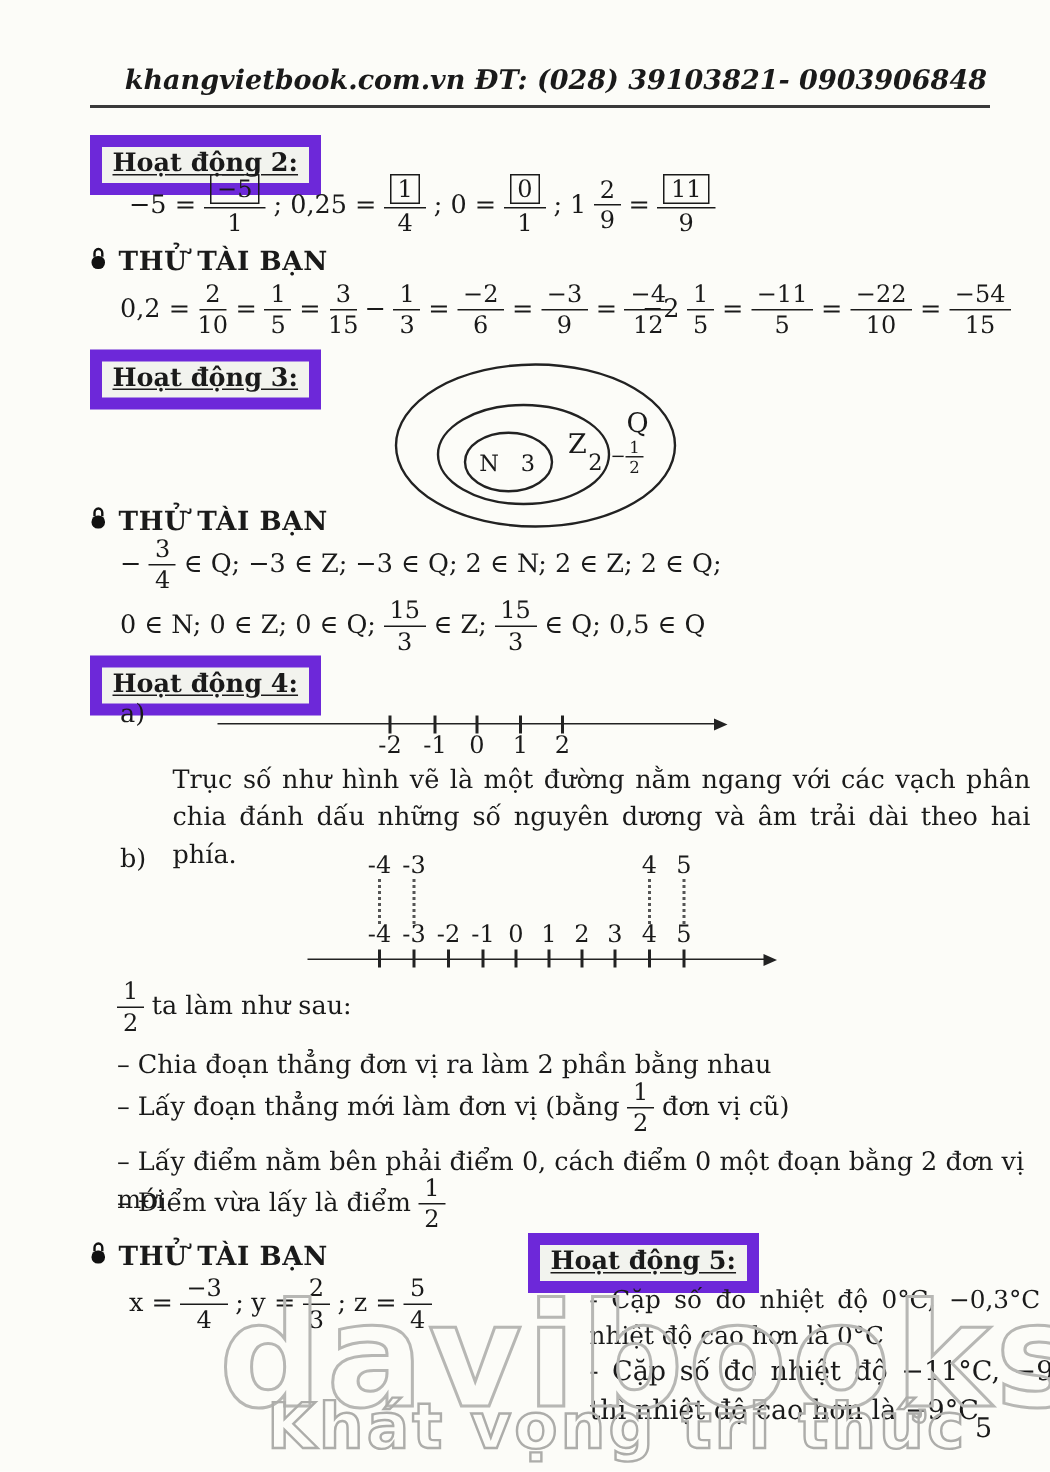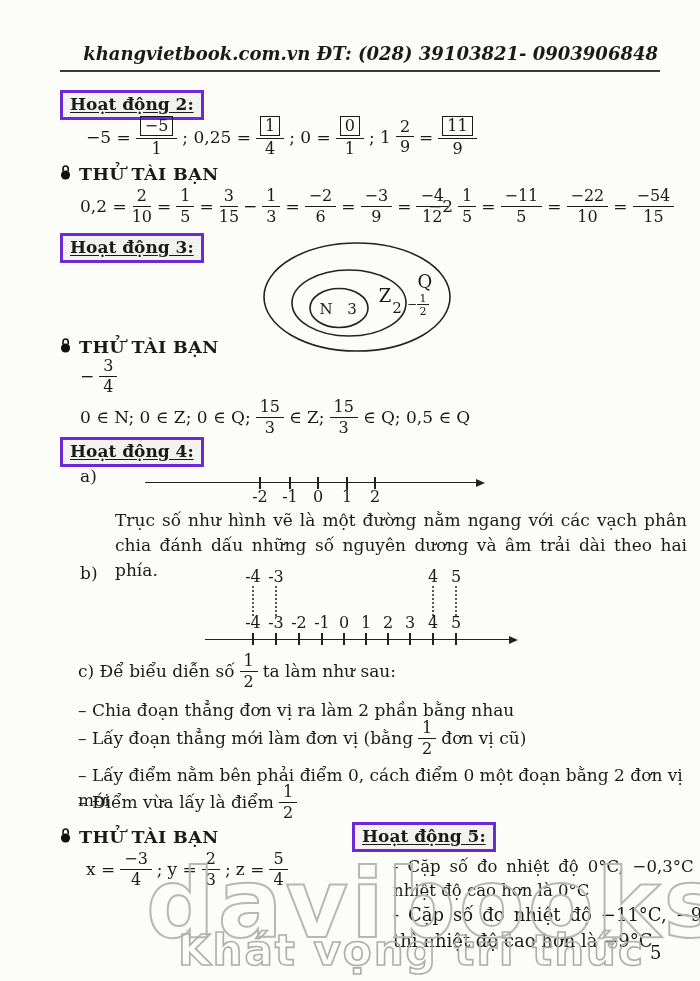--- a/index.html
+++ b/index.html
@@ -8,21 +8,21 @@
     background:#fcfcf8;
     font-family:"DejaVu Serif","Liberation Serif",serif;
     color:#1a1a1a; overflow:hidden;
   }
   .abs{position:absolute;}
   
   .header-text{font-style:italic; font-weight:bold; font-size:18px; white-space:nowrap;}
   .header-rule{border-top:2px solid #3a3a3a; height:0; width:600px;}
   
   .act-box{
-    border:3px solid #6d28d9; background:#f2f3ee;
+    border:8px solid #6d28d9; background:#f2f3ee;
     padding:1px 7px 3px 7px; font-weight:bold; font-size:17px;
     display:inline-block; white-space:nowrap;
   }
   .act-box .ul{text-decoration:underline; text-underline-offset:2px;}
   
   .try-head{display:flex; align-items:center; gap:8px; font-weight:bold; font-size:17.5px; letter-spacing:.4px;justify-content:center;}
   
   .eqrow{display:flex; align-items:center; gap:5px; font-size:17px; white-space:nowrap;}
   .tk{display:inline-block;}
   .frac{display:inline-flex; flex-direction:column; align-items:center; line-height:1.12; font-size:16px; vertical-align:middle;}
@@ -188,20 +188,21 @@
           </svg></span>
       <span>THỬ TÀI BẠN</span>
     </div>
 
     <div class="abs eqrow" style="left:80px; top:357px;">
       <span class="tk">−</span>
       <span class="frac">
           <span class="n">3</span>
           <span class="d">4</span>
         </span>
+      <span class="tk">∈ Q; −3 ∈ Z; −3 ∈ Q; 2 ∈ N; 2 ∈ Z; 2 ∈ Q;</span>
     </div>
 
     <div class="abs eqrow" style="left:80px; top:398px;">
       <span class="tk">0 ∈ N; 0 ∈ Z; 0 ∈ Q;</span>
       <span class="frac">
           <span class="n">15</span>
           <span class="d">3</span>
         </span>
       <span class="tk">∈ Z;</span>
       <span class="frac">
@@ -261,21 +262,20 @@
       <div class="nl-tick" style="left:117px; top:66px;"></div>
       <div class="nl-tick" style="left:139px; top:66px;"></div>
       <div class="nl-tick" style="left:161px; top:66px;"></div>
       <div class="nl-tick" style="left:183px; top:66px;"></div>
       <div class="nl-tick" style="left:205px; top:66px;"></div>
       <div class="nl-tick" style="left:228px; top:66px;"></div>
       <div class="nl-tick" style="left:251px; top:66px;"></div>
     </div>
 
     <div class="abs eqrow" style="left:78px; top:652px;">
-      <span class="tk">c) Để biểu diễn số</span>
       <span class="frac">
           <span class="n">1</span>
           <span class="d">2</span>
         </span>
       <span class="tk">ta làm như sau:</span>
     </div>
 
     <div class="abs txt" style="left:78px; top:698px;">– Chia đoạn thẳng đơn vị ra làm 2 phần bằng nhau</div>
 
     <div class="abs eqrow" style="left:78px; top:719px;">

